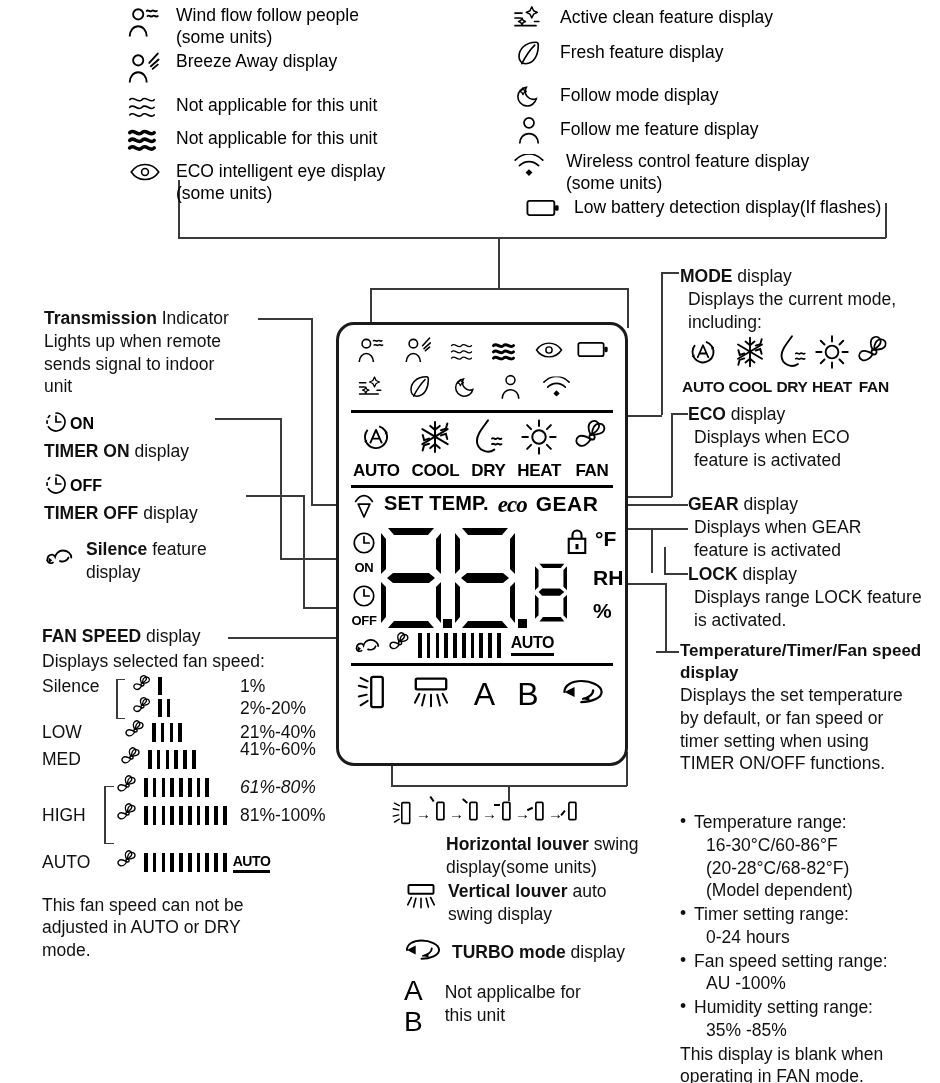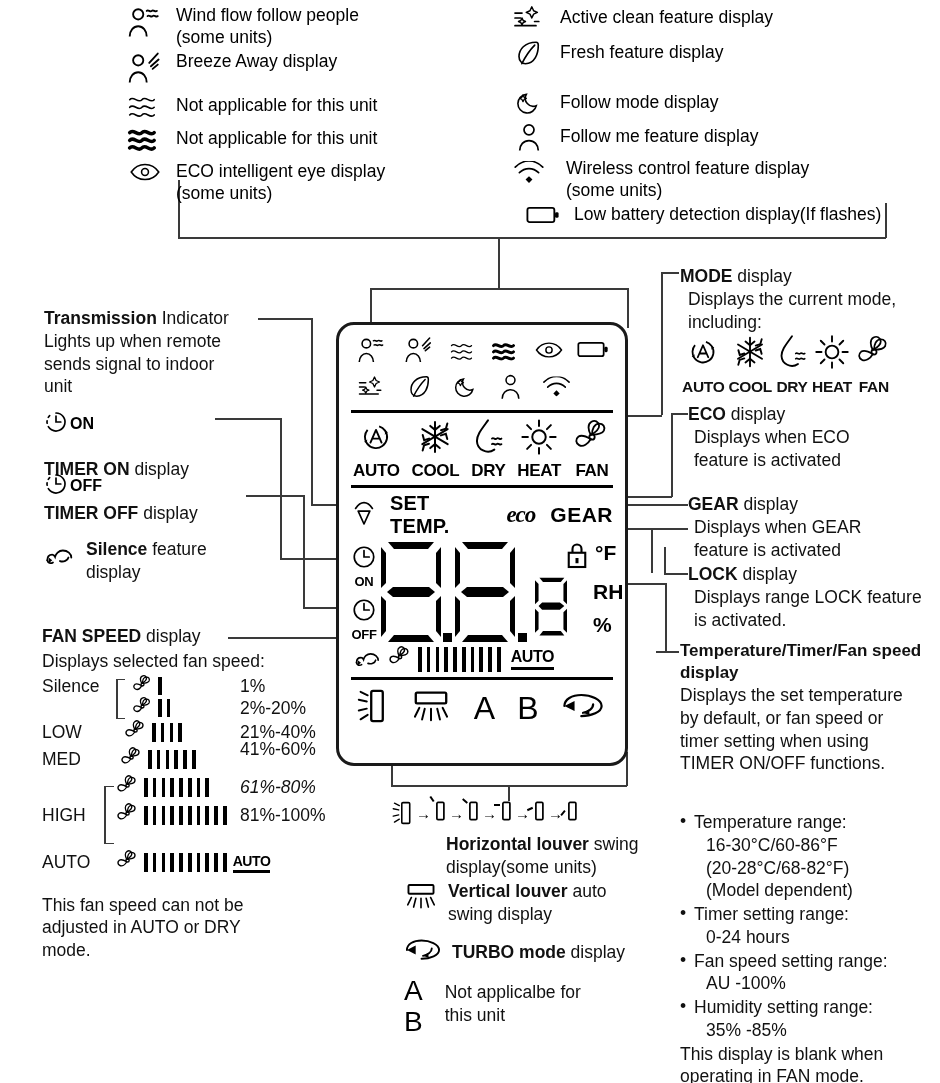--- a/index.html
+++ b/index.html
@@ -20,21 +20,21 @@
     left:336px; top:322px; width:292px; height:444px;
     border:3px solid #1a1a1a; border-radius:18px; background:#fff;
   }
   .lcd-inner { padding:8px 12px 6px 12px; height:100%; display:flex; flex-direction:column; }
   .lcd-rowicons { display:flex; align-items:center; justify-content:space-between; height:37px; padding:0 4px; }
   .lcd-rowicons.second { justify-content:flex-start; gap:20px; padding-left:6px; }
   .hr { border-top:3px solid #000; margin:3px 0 0 0; }
   .modes { display:flex; justify-content:space-between; padding:5px 2px 0 2px; }
   .mode-col { display:flex; flex-direction:column; align-items:center; }
   .mode-lbl { font-weight:bold; font-size:17px; letter-spacing:-0.3px; margin-top:1px; }
-  .settemp-row { display:flex; align-items:center; gap:15px; padding:4px 0 0 2px; }
+  .settemp-row { display:flex; align-items:flex-start; gap:9px; padding:4px 0 0 2px; }
   .settemp-txt { font-weight:bold; font-size:20px; letter-spacing:0.2px; }
   .gear-txt { font-weight:bold; font-size:21px; letter-spacing:0.5px; }
   .digit-area { display:flex; align-items:flex-start; padding-top:2px; position:relative; }
   .timer-col { display:flex; flex-direction:column; gap:9px; padding-top:4px; width:34px; }
   .timer-item { display:flex; flex-direction:column; align-items:center; }
   .timer-lbl { font-weight:bold; font-size:13px; letter-spacing:-0.3px; line-height:1; margin-top:1px; }
   .unit-txt { font-weight:bold; font-size:21px; line-height:1; }
   .fanbar-row { display:flex; align-items:center; gap:6px; padding:1px 0 0 3px; }
   .bars { display:flex; gap:5.2px; }
   .bar { width:3.6px; height:25px; background:#000; }
@@ -305,21 +305,21 @@
 
   <div class="legend-row" style="margin-bottom:5px; align-items:center;">
     <span class="legend-ico">
         <svg width="34" height="28" viewBox="0 0 48 40">
           <use href="#i-active-clean"></use>
         </svg>
       </span>
     <span class="legend-lbl">Active clean feature display</span>
   </div>
 
-  <div class="legend-row" style="margin-bottom:20px; align-items:center;">
+  <div class="legend-row" style="margin-bottom:13px; align-items:center;">
     <span class="legend-ico">
         <svg width="30" height="30" viewBox="0 0 40 42">
           <use href="#i-leaf"></use>
         </svg>
       </span>
     <span class="legend-lbl">Fresh feature display</span>
   </div>
 
   <div class="legend-row" style="margin-bottom:4px; align-items:center;">
     <span class="legend-ico">
@@ -368,21 +368,21 @@
   <div>unit</div>
 </div>
 
 <div class="abs" style="left:44px; top:410px;">
   <div style="display:flex; align-items:center; gap:2px;">
     <span><svg width="24" height="24" viewBox="0 0 40 40">
           <use href="#i-clock-dotted"></use>
         </svg></span>
     <span class="b" style="font-size:16px;">ON</span>
   </div>
-  <div class="txt" style="margin-top:20px;"><span class="b">TIMER ON</span><span> display</span></div>
+  <div class="txt" style="margin-top:2px;"><span class="b">TIMER ON</span><span> display</span></div>
 </div>
 
 <div class="abs" style="left:44px; top:472px;">
   <div style="display:flex; align-items:center; gap:2px;">
     <span><svg width="24" height="24" viewBox="0 0 40 40">
           <use href="#i-clock-dotted"></use>
         </svg></span>
     <span class="b" style="font-size:16px;">OFF</span>
   </div>
   <div class="txt" style="margin-top:2px;"><span class="b">TIMER OFF</span><span> display</span></div>

